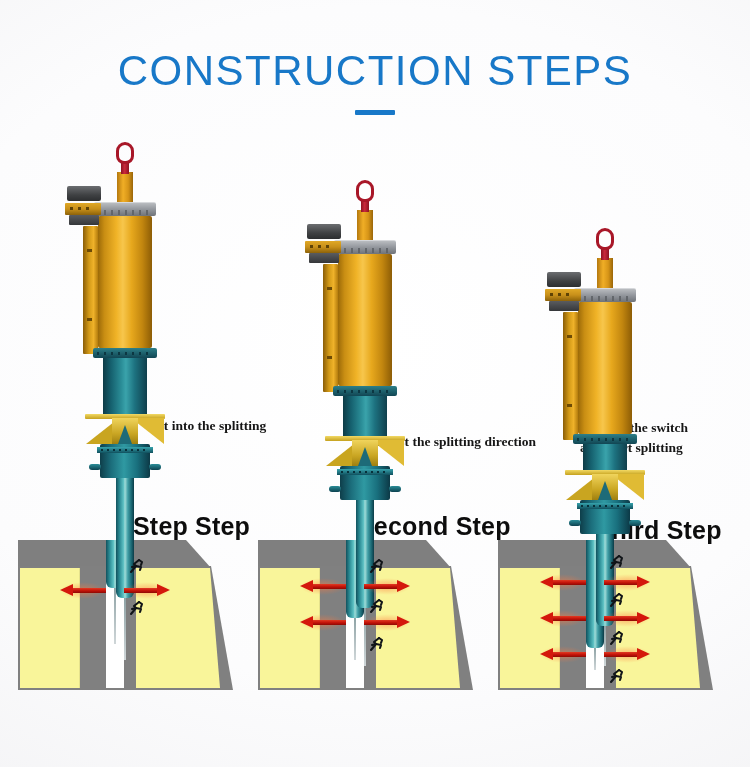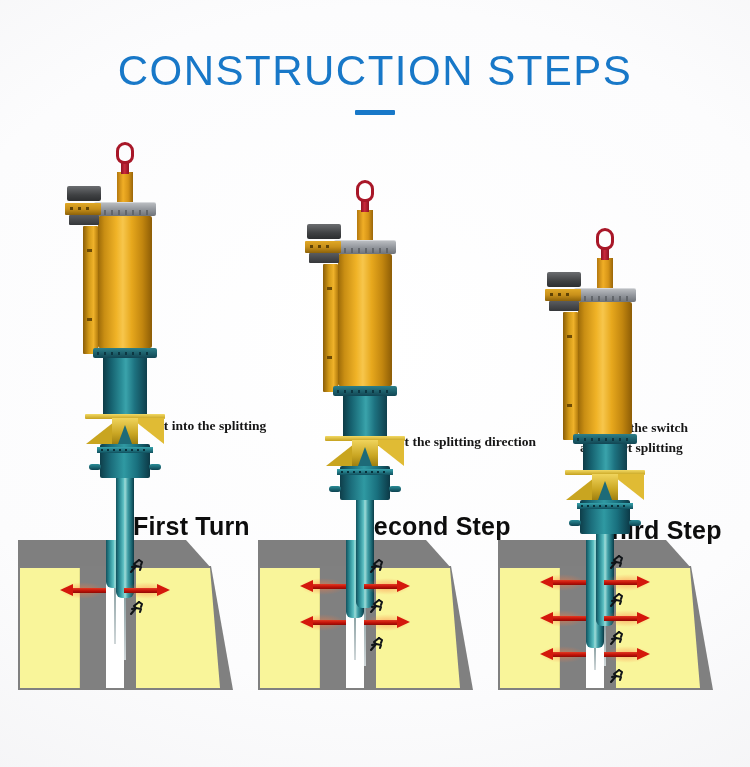--- a/index.html
+++ b/index.html
@@ -451,21 +451,21 @@
           <div class="crack" style="left: 110px; top: 60px;"><svg viewBox="0 0 22 20" width="22" height="20">
               <path d="M3 14 L8 8 L6 6 L11 2" stroke="#101418" stroke-width="2.1" fill="none" stroke-linecap="round" stroke-linejoin="round"></path>
               <path d="M8 8 L13 9 L12 12" stroke="#101418" stroke-width="2.1" fill="none" stroke-linecap="round" stroke-linejoin="round"></path>
               <path d="M11 2 L14 4 L13 7" stroke="#101418" stroke-width="2.1" fill="none" stroke-linecap="round" stroke-linejoin="round"></path>
               <path d="M8 8 L4 9" stroke="#101418" stroke-width="2.1" fill="none" stroke-linecap="round" stroke-linejoin="round"></path>
             </svg></div>
         </div>
         <div class="caption" style="left: 148px; top: 296px;">
           <div>Put into the splitting</div>
         </div>
-        <div class="step-label" style="left: 133px; top: 392px;">First Turn</div>
+        <div class="step-label" style="left: 133px; top: 392px;">Step Step</div>
       </div>
       <div class="panel" id="panel-1">
         <div class="machine" style="margin-left: -70px; top: 60px;">
           <div class="eye" style="top: 0px;"></div>
           <div class="eye-stem" style="top: 20px;"></div>
           <div class="rod-top" style="top: 30px; height: 32px;"></div>
           <div class="cap" style="top: 60px;"></div>
           <div class="cap-bolts" style="top: 68px;"></div>
           <div class="motor" style="top: 44px; left: 12px;"></div>
           <div class="motor-b" style="top: 61px; left: 10px;"></div>

